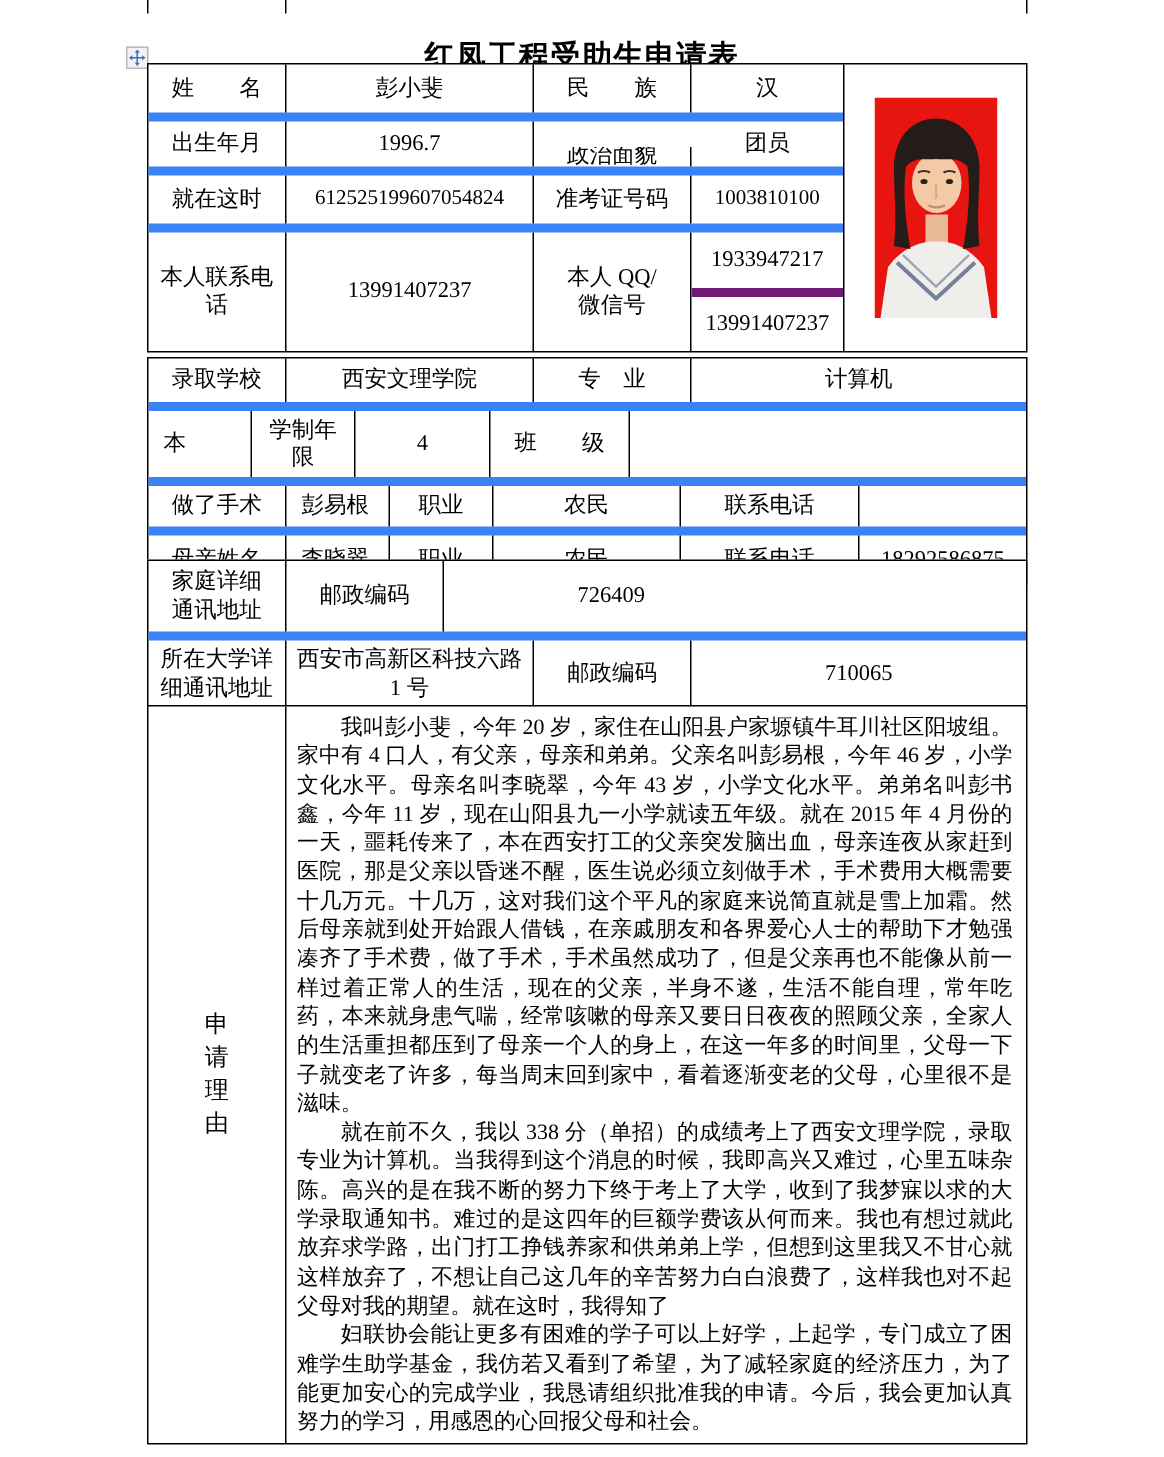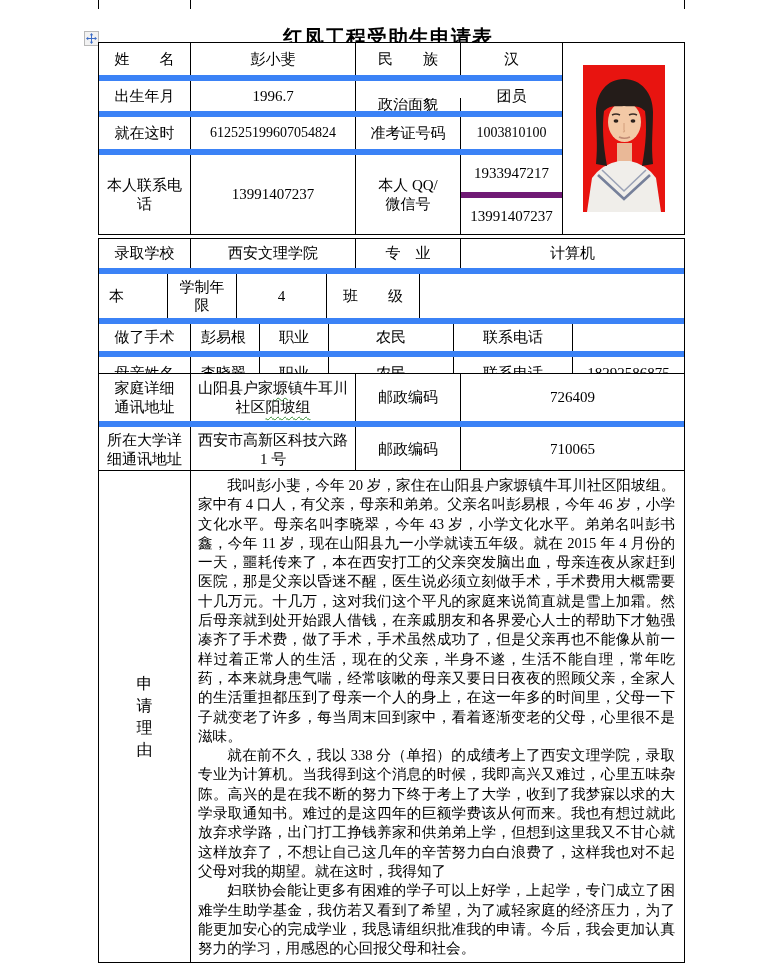--- a/index.html
+++ b/index.html
@@ -132,21 +132,20 @@
       <div class="cell" style="width:125px;">农民</div>
       <div class="cell" style="width:119px;">联系电话</div>
       <div class="cell nor" style="width:111px;">18292586875</div>
     </div>
   </div>
 
   <div class="tbl" style="top:373px;">
     <div class="row" style="height:47px;">
       <div class="cell" style="width:92px;">家庭详细
 通讯地址</div>
-      <div class="cell" style="width:165px;"><span style="white-space:normal;"><span>山阳县户家</span><span class="wavy">塬</span><span>镇牛耳川社区</span><span class="wavy">阳坡组</span></span></div>
       <div class="cell" style="width:105px;">邮政编码</div>
       <div class="cell nor" style="width:223px;">726409</div>
     </div>
     <div class="row nob" style="height:45px;">
       <div class="cell" style="width:92px;">所在大学详
 细通讯地址</div>
       <div class="cell" style="width:165px;white-space:normal;">西安市高新区科技六路 1 号</div>
       <div class="cell" style="width:105px;">邮政编码</div>
       <div class="cell nor" style="width:223px;">710065</div>
     </div>

